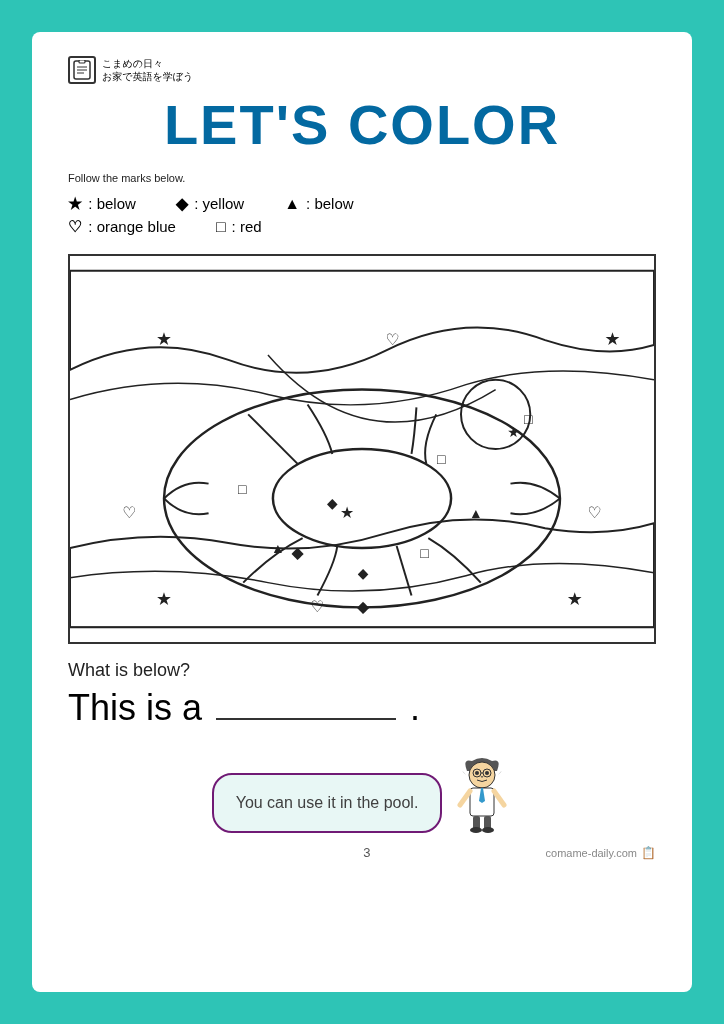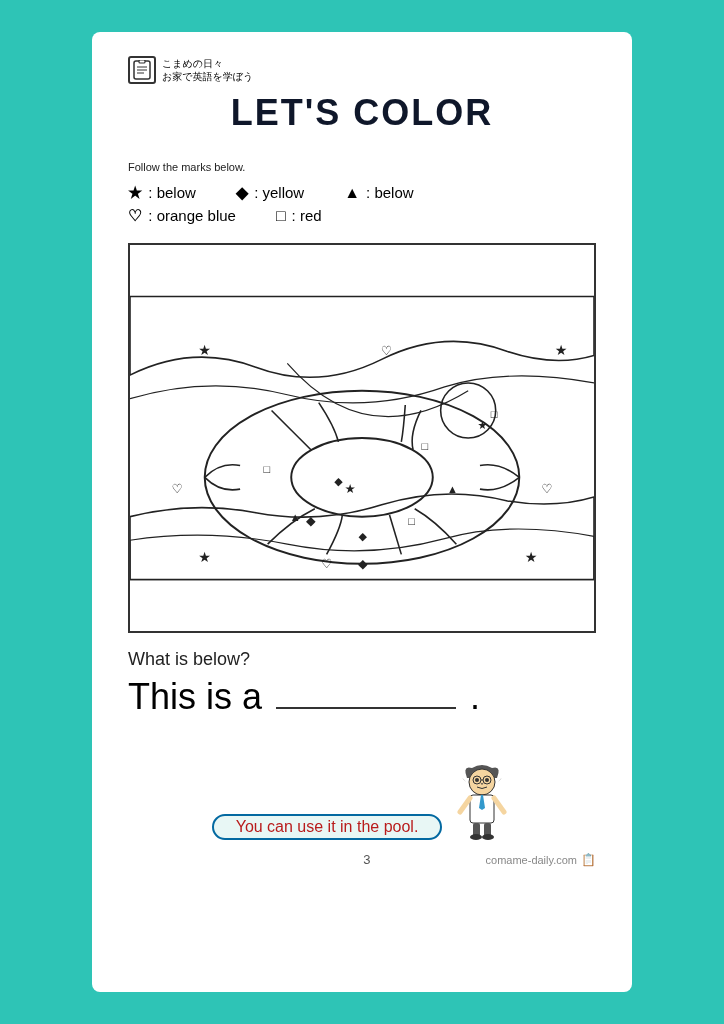--- a/index.html
+++ b/index.html
@@ -6,21 +6,21 @@
     body {
       width: 724px;
       height: 1024px;
       background-color: #2ec4b6;
       display: flex;
       align-items: center;
       justify-content: center;
       font-family: 'Arial', sans-serif;
     }
     .page {
-      width: 540px;
+      width: 660px;
       height: 960px;
       background: white;
       border-radius: 8px;
       padding: 24px 36px 20px 36px;
       position: relative;
       display: flex;
       flex-direction: column;
     }
     .logo-area {
       display: flex;
@@ -36,26 +36,26 @@
       display: flex;
       align-items: center;
       justify-content: center;
       font-size: 10px;
     }
     .logo-text {
       font-size: 10px;
       line-height: 1.3;
     }
     .main-title {
-      font-size: 36px;
+      font-size: 56px;
       font-weight: 900;
       text-align: center;
       letter-spacing: 2px;
-      margin-bottom: 27px;
-      color: #0f172a;
+      margin-bottom: 15px;
+      color: #0369a1;
     }
     .instruction {
       font-size: 11px;
       margin-bottom: 10px;
       color: #222;
     }
     .legend {
       margin-bottom: 14px;
     }
     .legend-row {
@@ -94,45 +94,45 @@
     .what-is-this {
       font-size: 18px;
       margin-bottom: 6px;
       color: #222;
     }
     .this-is-a {
       font-size: 36px;
       display: flex;
       align-items: baseline;
       gap: 10px;
-      margin-bottom: 34px;
+      margin-bottom: 16px;
     }
     .blank-line {
       border-bottom: 2.5px solid #333;
       width: 180px;
       display: inline-block;
       margin: 0 4px;
     }
     .period {
       font-size: 36px;
     }
     .hint-area {
       display: flex;
       justify-content: center;
       align-items: flex-end;
       gap: 10px;
       margin-bottom: 4px;
     }
     .speech-bubble {
       background: #e8f7f5;
-      border: 2px solid #0369a1;
+      border: 2px solid #701a75;
       border-radius: 20px;
-      padding: 2px 22px;
+      padding: 19px 22px;
       font-size: 16px;
-      color: #b91c1c;
+      color: #404040;
       position: relative;
     }
     .scientist-figure {
       width: 60px;
       height: 80px;
       position: relative;
       flex-shrink: 0;
     }
     .footer-bar {
       display: flex;

